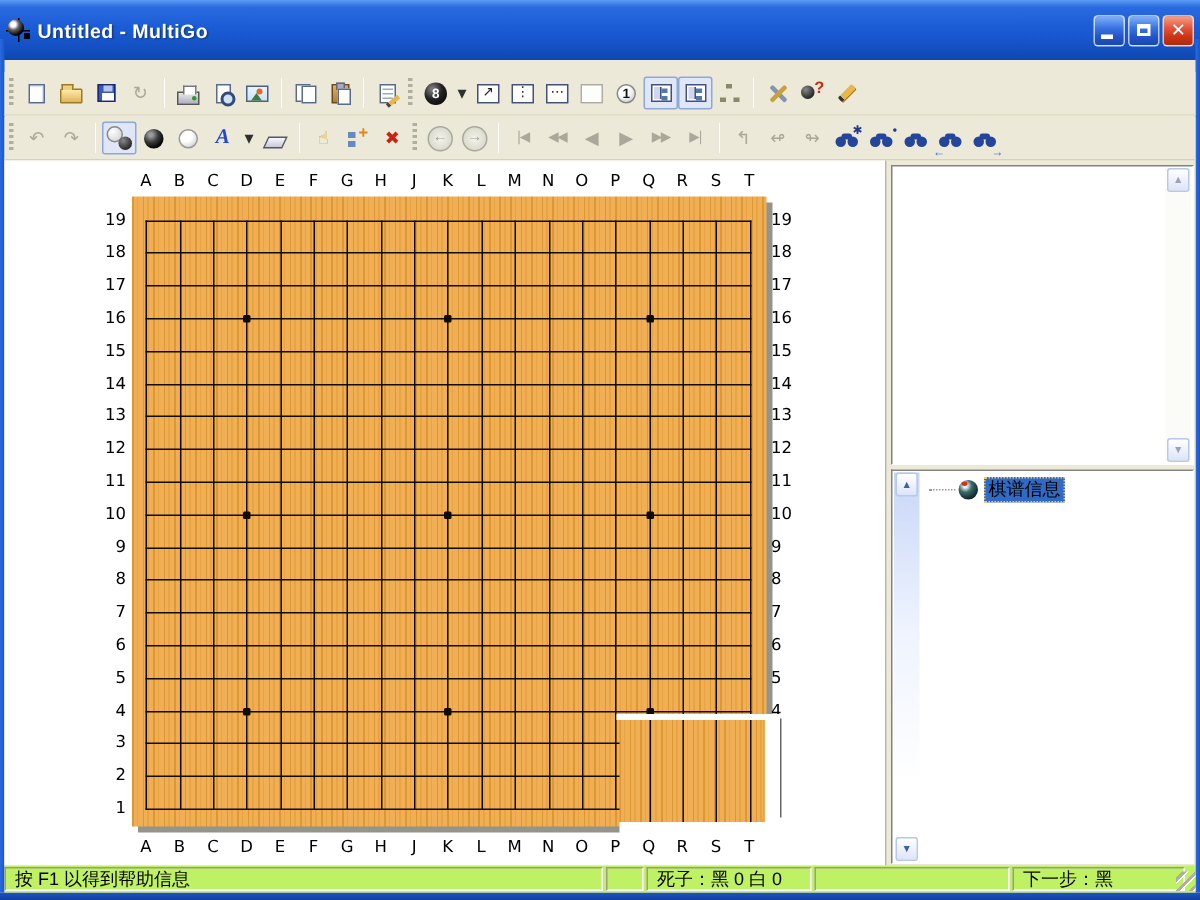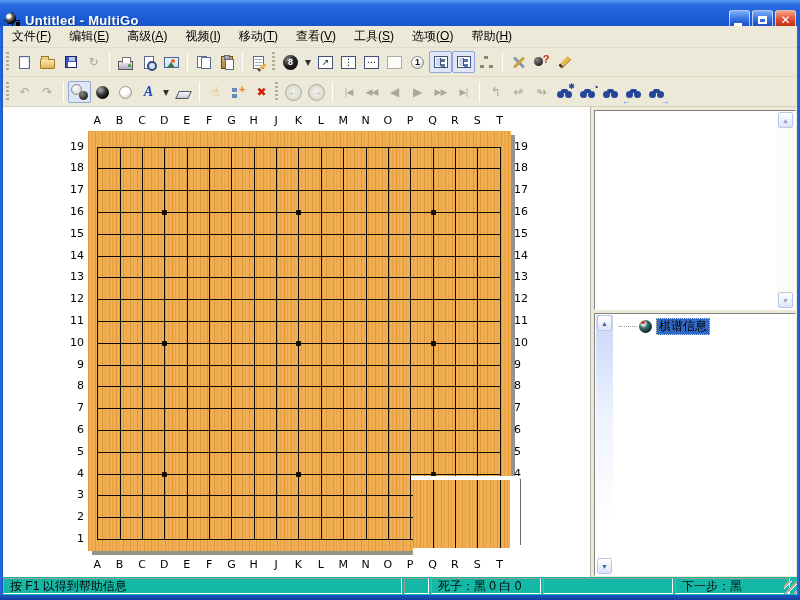--- a/index.html
+++ b/index.html
@@ -129,21 +129,21 @@
   .sb-btn.up{top:0;}
   .sb-btn.down{bottom:0;}
   #tree-panel .sb-btn{color:#4060a0;}
   .tree-row{position:absolute;left:24px;top:4px;display:flex;align-items:center;}
   .tree-dots{width:18px;height:1px;border-top:1px dotted #9a9a9a;margin-right:2px;}
   .tree-stone{width:13px;height:13px;border-radius:50%;background:radial-gradient(circle at 35% 30%,#e8f2f2 0 10%,#3a6a6a 35%,#0c2424 75%);position:relative;margin-right:4px;}
   .tree-stone::after{content:"";position:absolute;left:2px;top:1px;width:4px;height:3px;border-radius:50%;background:#cc3322;}
   .tree-label{font-size:12px;color:#000;background:#316ac5;border:1px dotted #e8c870;padding:0 2px;line-height:15px;}
 
   
-  .statusbar{position:absolute;left:3px;top:577px;width:794px;height:18px;background:#14b8a6;font-size:12px;color:#000;}
+  .statusbar{position:absolute;left:3px;top:577px;width:794px;height:18px;background:#bef264;font-size:12px;color:#000;}
   .spanel{position:absolute;top:1px;height:16px;border:1px solid;border-color:#9d9a87 #fff #fff #9d9a87;padding:0 6px;line-height:14px;white-space:nowrap;overflow:hidden;}
   .sgrip{position:absolute;right:0;top:4px;width:13px;height:13px;
     background:repeating-linear-gradient(135deg,transparent 0 3px,#b2ae9c 3px 5px,#fff 5px 6px);}
 </style>
 </head>
 <body>
 
 <div class="window">
 
   <div class="titlebar">
@@ -163,31 +163,20 @@
         </span>
       <span class="wbtn close">
           <span class="cls-g">✕</span>
         </span>
     </span>
   </div>
   <div class="frame-l"></div>
   <div class="frame-r"></div>
   <div class="frame-b"></div>
 
-  <div class="menubar" id="menubar">
-      <span class="mi">文件(<u>F</u>)</span>
-      <span class="mi">编辑(<u>E</u>)</span>
-      <span class="mi">高级(<u>A</u>)</span>
-      <span class="mi">视频(<u>I</u>)</span>
-      <span class="mi">移动(<u>T</u>)</span>
-      <span class="mi">查看(<u>V</u>)</span>
-      <span class="mi">工具(<u>S</u>)</span>
-      <span class="mi">选项(<u>O</u>)</span>
-      <span class="mi">帮助(<u>H</u>)</span>
-    </div>
 
   <div class="toolbar" id="toolbar-main">
       <span class="tgrip"></span>
       <span class="tbtn">
         <span class="ic-page"></span>
       </span>
       <span class="tbtn">
         <span class="ic-folder"></span>
       </span>
       <span class="tbtn">

